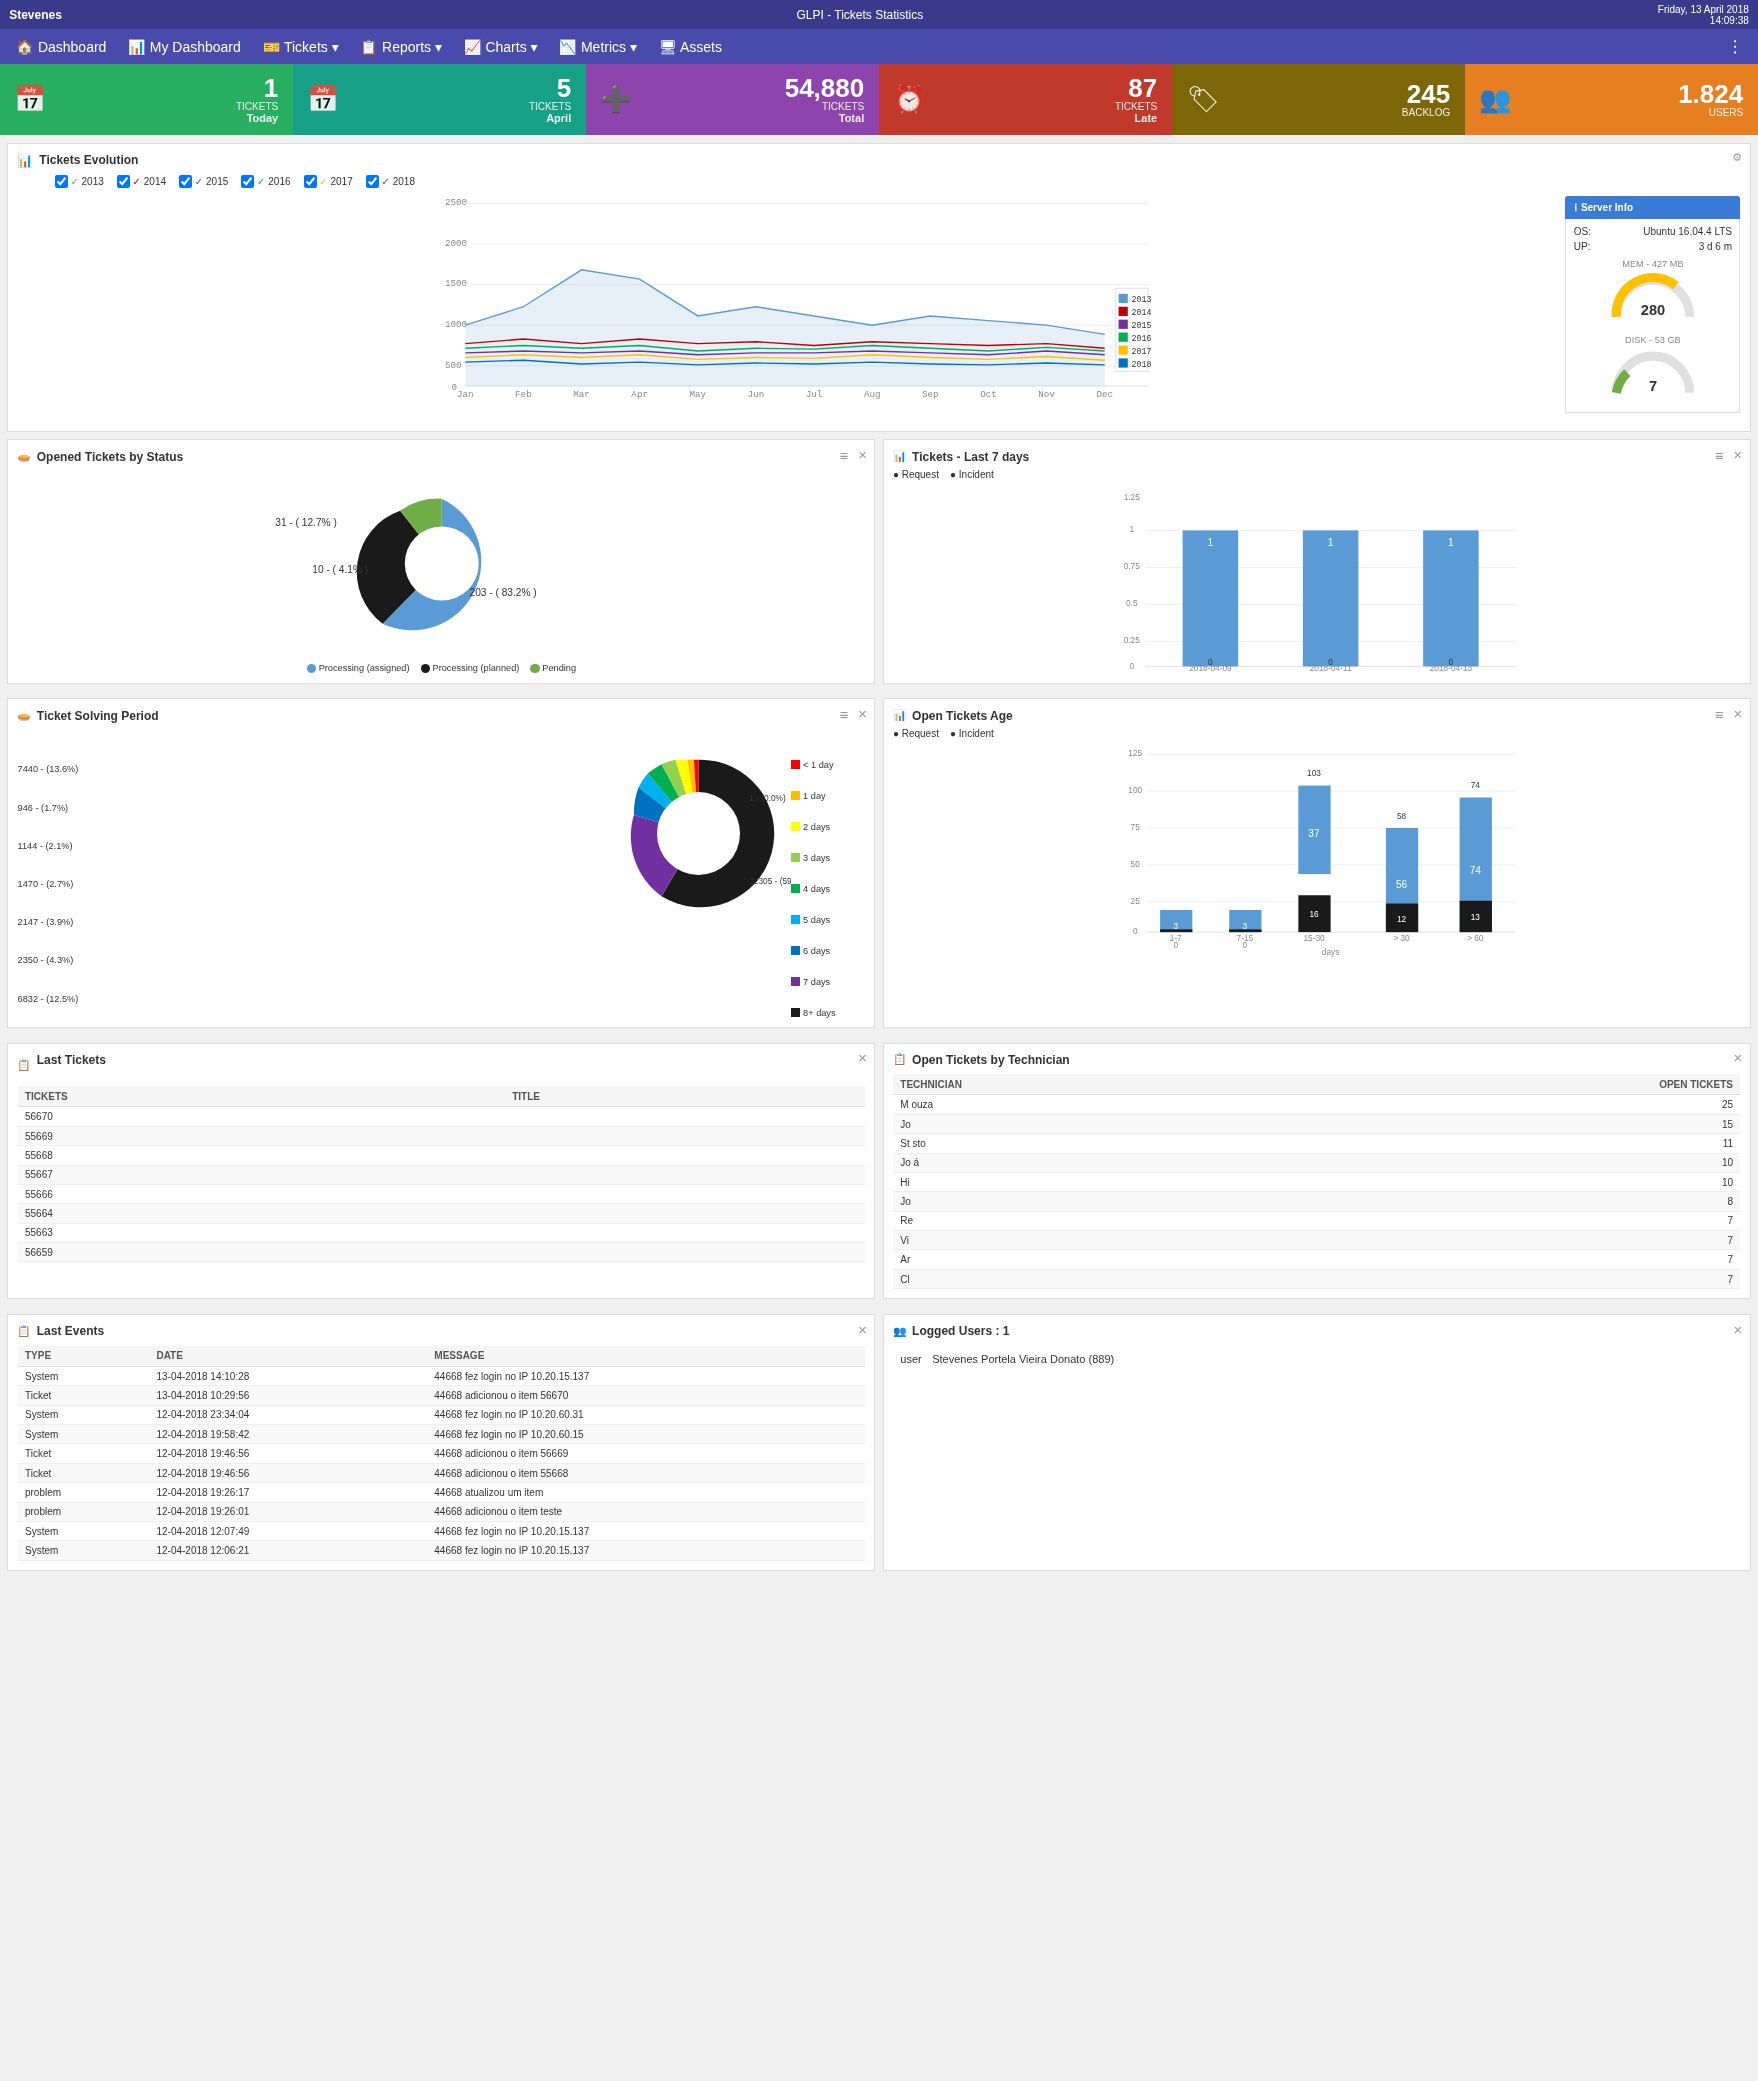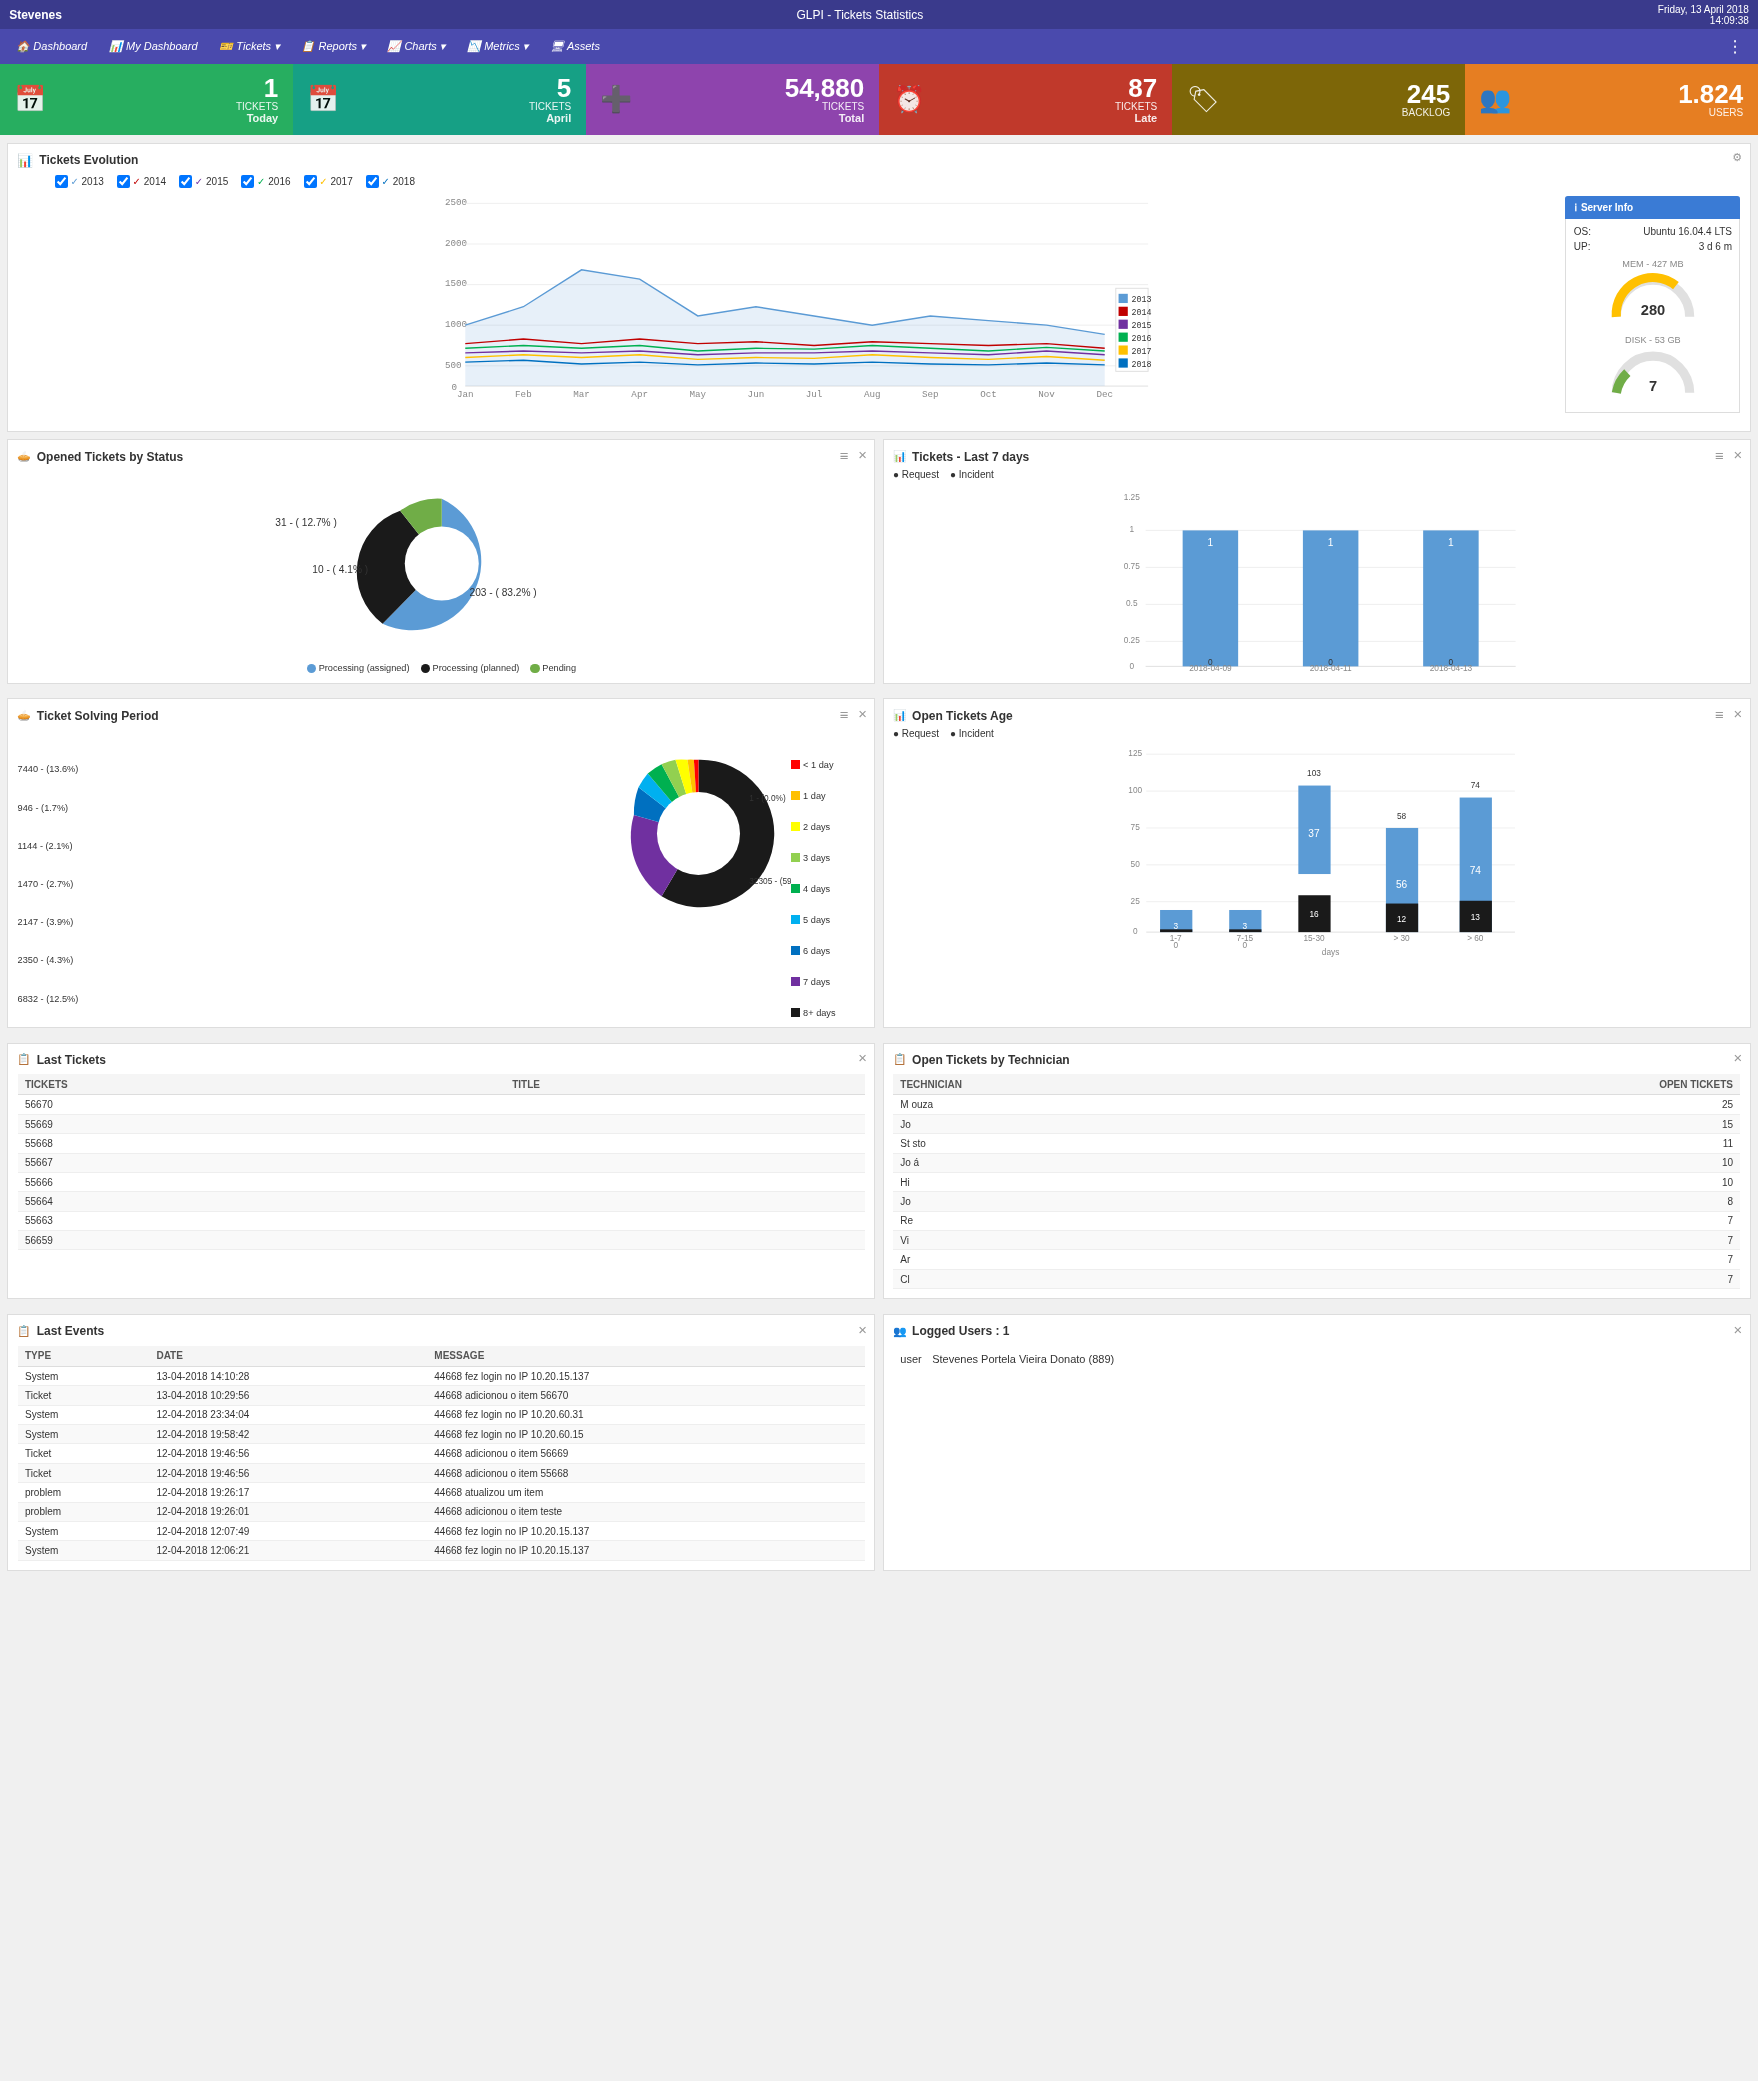--- a/index.html
+++ b/index.html
@@ -6,21 +6,21 @@
     body { font-family: Arial, sans-serif; font-size: 11px; background: #f0f0f0; color: #333; }
 
     
     .top-header { background: #3a3a8c; color: white; display: flex; justify-content: space-between; align-items: center; padding: 3.7px 9.2px; font-size: 11px; }
     .top-header .logo { font-weight: bold; font-size: 12px; }
     .top-header .title { font-size: 12px; }
     .top-header .datetime { font-size: 10px; text-align: right; }
 
     
     .nav-bar { background: #4a4aad; display: flex; align-items: center; padding: 0 7.4px; gap: 3.7px; }
-    .nav-item { color: white; padding: 7.4px 9.2px; font-size: 11px; cursor: pointer; display: flex; align-items: center; gap: 3.7px; white-space: nowrap; font-style: italic; }
+    .nav-item { color: white; padding: 7.4px 9.2px; font-size: 14px; cursor: pointer; display: flex; align-items: center; gap: 3.7px; white-space: nowrap; }
     .nav-dots { color: white; margin-left: auto; font-size: 16.6px; cursor: pointer; padding: 7.4px; }
 
     
     .stats-row { display: flex; }
     .stat-card { flex: 1; display: flex; align-items: center; padding: 11px 14.8px; gap: 11px; color: white; min-height: 65px; }
     .stat-card.green { background: #27ae60; }
     .stat-card.teal { background: #16a085; }
     .stat-card.purple { background: #8e44ad; }
     .stat-card.crimson { background: #c0392b; }
     .stat-card.brown { background: #7d6608; }
@@ -473,21 +473,21 @@
         <text x="240" y="228" font-size="9" fill="#888" text-anchor="middle">days</text>
       </svg>
     </div>
   </div>
 
   <div class="two-col">
 
     <div class="widget">
       <div style="display:flex; align-items:center; gap:5.5px; margin-bottom:7.4px;">
         <span>📋</span>
-        <span class="widget-title" style="margin-bottom:0;">Last Tickets</span>
+        <span class="widget-title" style="margin-bottom:12px;">Last Tickets</span>
       </div>
       <span class="widget-close">×</span>
 
       <table>
         <thead>
           <tr>
             <th>TICKETS</th>
             <th>TITLE</th>
           </tr>
         </thead>

